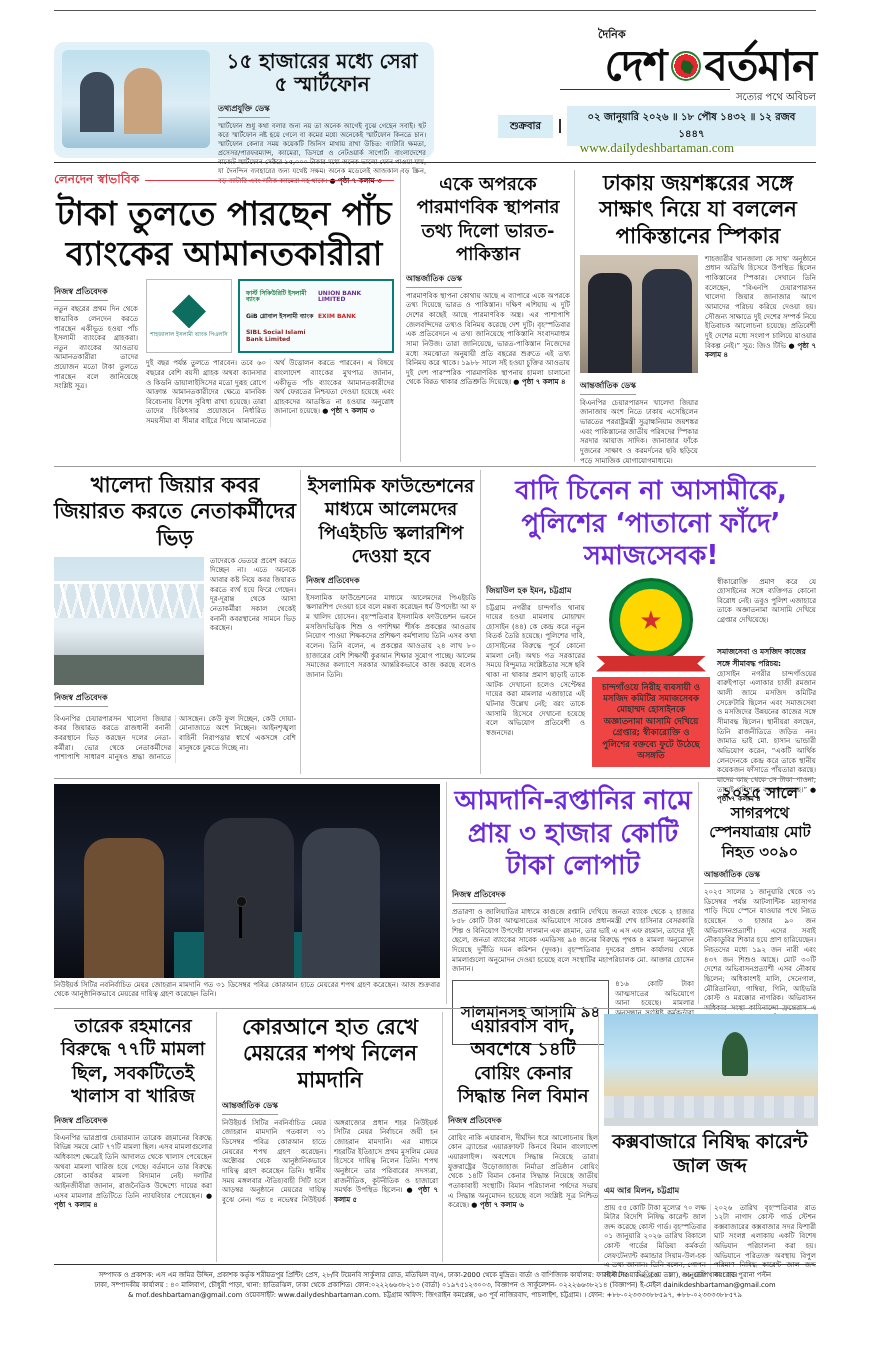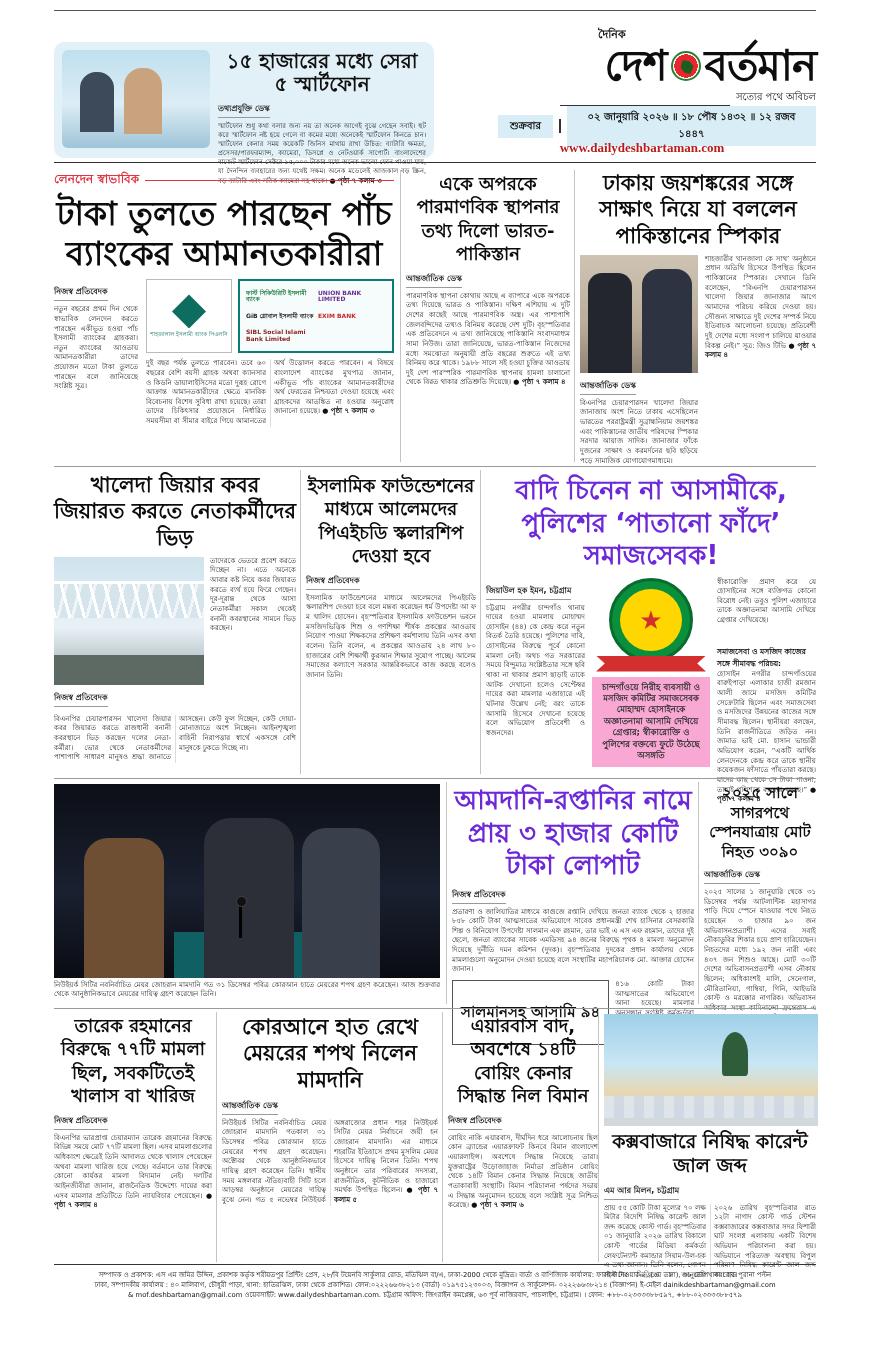--- a/index.html
+++ b/index.html
@@ -20,29 +20,29 @@
   .byline { display:inline-block; font-size:8px; font-weight:bold; color:#222; border-bottom:1px solid #999; padding-bottom:2px; margin:4px 0; }
   .body-txt { font-size:7px; line-height:1.38; color:#222; text-align:justify; }
   .more { font-size:7px; font-weight:bold; color:#111; }
 
   .masthead { position:absolute; left:560px; top:26px; width:256px; text-align:right; }
   .mh-daily { font-size:11px; font-weight:bold; color:#111; text-align:left; margin-left:38px; }
   .mh-title { display:flex; align-items:center; justify-content:flex-end; gap:4px; }
   .mh-word { font-size:42px; font-weight:700; color:#0d0d0d; letter-spacing:-1px; line-height:1; }
   .flag { width:30px; height:30px; border-radius:50%; background:radial-gradient(circle at 50% 50%, #e8262d 62%, #e8262d 63%, #ffffff 64%); border:2px solid #2e7d32; position:relative; flex:0 0 auto; }
   .flag:before { content:""; position:absolute; left:8px; top:7px; width:13px; height:14px; background:#1b5e20; clip-path:polygon(20% 0,70% 10%,100% 45%,75% 100%,30% 90%,0 55%,10% 20%); }
-  .mh-tagrow { display:flex; align-items:flex-end; gap:6px; margin-top:2px; }
+  .mh-tagrow { display:flex; align-items:flex-start; gap:6px; margin-top:2px; }
   .mh-line { flex:1; border-top:1px solid #333; }
   .mh-tag { font-size:10px; color:#111; }
 
   .datebar { position:absolute; left:498px; top:116px; width:318px; height:20px; display:flex; align-items:center; }
   .day { font-size:10px; font-weight:bold; background:#d8edf6; padding:3px 12px; color:#111; }
   .daysep { width:2px; height:14px; border-left:1px solid #333; border-right:1px solid #333; margin:0 6px; }
   .dateline { flex:1; font-size:10px; font-weight:bold; color:#111; background:#d8edf6; padding:3px 6px; text-align:center; }
-  .site { position:absolute; left:483px; top:140px; width:318px; text-align:center; font-family:"Liberation Serif",serif; font-weight:bold; font-size:13px; color:#b91c1c; }
+  .site { position:absolute; left:498px; top:140px; width:318px; text-align:center; font-family:"Liberation Serif",serif; font-weight:normal; font-size:13px; color:#4d7c0f; }
   .hdrule { position:absolute; left:54px; right:54px; top:162px; border-top:1.5px solid #333; }
 
   
   .vrule { position:absolute; border-left:1px solid #c4c4c4; }
   .hrule { position:absolute; left:54px; right:54px; border-top:1px solid #9a9a9a; }
   .art { position:absolute; }
   .kicker { color:#e03543; font-size:12px; font-weight:bold; display:flex; align-items:center; gap:6px; }
   .kicker .kline { flex:1; border-top:1.5px solid #e03543; }
   .h-xl { font-size:33px; font-weight:900; text-align:center; line-height:1.2; color:#0c0c0c; }
   .h-lg { font-size:26px; font-weight:900; text-align:center; line-height:1.25; color:#6d28d9; }
@@ -71,21 +71,21 @@
   .photo-grave:before { content:""; position:absolute; left:0; top:24px; right:0; height:34px;
      background:repeating-linear-gradient(75deg,#ffffff 0 3px,transparent 3px 14px),repeating-linear-gradient(-75deg,#f2f5f7 0 3px,transparent 3px 14px),#d6e4ec; border-top:3px solid #fff; }
   .photo-grave:after { content:""; position:absolute; left:0; bottom:0; right:0; height:30px; background:#5d6a63; }
 
   
   .crest { width:84px; height:84px; border-radius:50%; background:#0a8f3c; border:3px solid #0a6b2e; position:relative; margin:0 auto; }
   .crest:before { content:""; position:absolute; inset:8px; border-radius:50%; background:#ffd600; }
   .crest:after { content:"★"; position:absolute; inset:0; display:flex; align-items:center; justify-content:center; color:#d32f2f; font-size:26px; }
   .ribbon { width:110px; height:16px; background:#d32f2f; clip-path:polygon(0 0,8% 50%,0 100%,100% 100%,92% 50%,100% 0); margin:-6px auto 0; }
 
-  .quotebox { background:#f9a8d4; padding:5px 7px; font-size:8.5px; font-weight:bold; text-align:center; color:#333; line-height:1.35; margin-top:5px; }
+  .quotebox { background:#ef4444; padding:5px 7px; font-size:8.5px; font-weight:bold; text-align:center; color:#333; line-height:1.35; margin-top:5px; }
   .subhead { font-size:7.5px; font-weight:bold; color:#111; }
 
   
   .photo-oath { width:386px; height:194px; background:linear-gradient(180deg,#0c0f16 0%,#1a2030 55%,#0a0c12 100%); position:relative; overflow:hidden; }
   .photo-oath .fig1 { position:absolute; left:30px; bottom:0; width:80px; height:140px; background:#6e4f33; border-radius:24px 24px 0 0; }
   .photo-oath .fig2 { position:absolute; left:150px; bottom:0; width:90px; height:160px; background:#2c2f38; border-radius:26px 26px 0 0; }
   .photo-oath .fig3 { position:absolute; right:60px; bottom:0; width:78px; height:150px; background:#3a3f4c; border-radius:24px 24px 0 0; }
   .photo-oath .podium { position:absolute; left:120px; bottom:0; width:150px; height:46px; background:#0f5f63; }
   .photo-oath .mic { position:absolute; left:185px; bottom:40px; width:3px; height:34px; background:#000; }
   .photo-oath .mic:after { content:""; position:absolute; top:-8px; left:-3px; width:9px; height:9px; border-radius:50%; background:#111; border:1px solid #444; }

